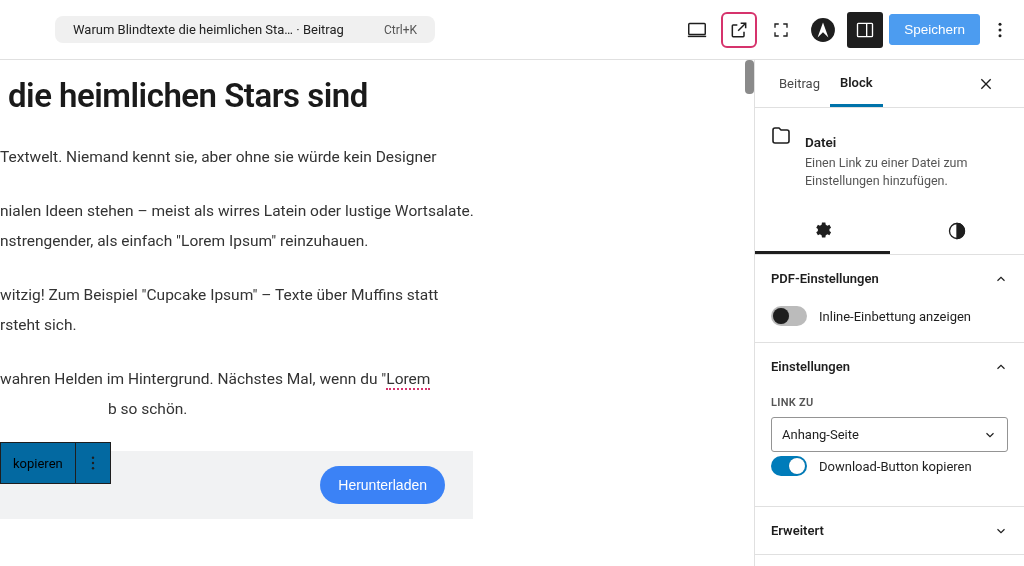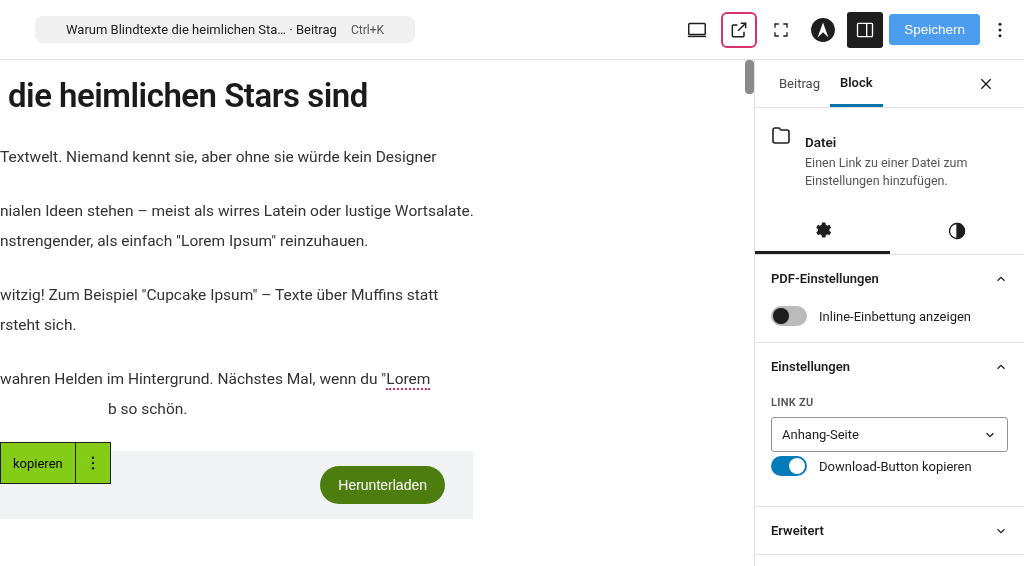--- a/index.html
+++ b/index.html
@@ -3,44 +3,44 @@
 <meta charset="utf-8">
 <style>
   * { box-sizing: border-box; margin: 0; padding: 0; }
   body {
     font-family: -apple-system, BlinkMacSystemFont, "Segoe UI", Roboto, sans-serif;
     width: 1024px; height: 566px; overflow: hidden; background: #fff;
     position: relative;
   }
   
   .topbar { height: 60px; width: 100%; display:flex; align-items:center; justify-content:space-between; padding:0 10px 0 35px; border-bottom:1px solid #e0e0e0; }
-  .doc-title-wrap { display:flex; align-items:center; background:#f0f0f0; border-radius:8px; padding:6px 31px; min-width:380px; justify-content:space-between; }
+  .doc-title-wrap { display:flex; align-items:center; background:#f0f0f0; border-radius:8px; padding:6px 18px; min-width:380px; justify-content:space-between;margin-left:20px; }
   .doc-title { font-size:13px; color:#222; }
   .shortcut { font-size:12px; color:#555; }
   .topbar-right { display:flex; align-items:center; gap:6px; }
   .tb-btn { width:36px; height:36px; display:flex; align-items:center; justify-content:center; border-radius:4px; cursor:pointer; }
   .tb-btn.highlight { border:2px solid #d6336c; border-radius:6px; }
   .save-btn { border:1.5px solid #0a58ca; color:#0a58ca; background:#fff; padding:7px 14px; font-size:13.5px; border-radius:3px; cursor:pointer; background:#e7f1ff; }
   .save-btn.pressed { background:#4c9cf0; color:#fff; border-color:#4c9cf0; }
   .dots-btn { width:28px; height:36px; display:flex; align-items:center; justify-content:center; cursor:pointer; }
 
   
   .main { display:flex; height:calc(566px - 60px); }
   .editor { flex:1; padding:10px 30px 10px 0; position:relative; overflow:hidden; }
   .scroll-stub { position:absolute; right:0; top:0; width:9px; height:34px; background:#8a8a8a; border-radius:4px; }
 
   .h1 { font-size:33px; font-weight:600; color:#1a1a1a; margin:6px 0 30px 8px; letter-spacing:-0.5px; }
   .editor p { font-size:15.5px; color:#333; margin:0 0 30px 0; line-height:1.55; }
   .editor p.tight { margin-bottom:6px; }
   .lorem { border-bottom:2px dotted #d6336c; }
 
   .file-block { margin-top:6px; background:#f1f2f3; height:68px; display:flex; align-items:center; justify-content:flex-end; padding-right:28px; width:473px; }
-  .dl-btn { background:#4d7c0f; color:#fff; border:none; border-radius:22px; padding:11px 18px; font-size:14px; cursor:pointer; }
-
-  .floating-toolbar { position:absolute; top:382px; left:0; display:flex; border:1px solid #1e1e1e; background:#84cc16; height:42px; }
+  .dl-btn { background:#3b82f6; color:#fff; border:none; border-radius:22px; padding:11px 18px; font-size:14px; cursor:pointer; }
+
+  .floating-toolbar { position:absolute; top:382px; left:0; display:flex; border:1px solid #1e1e1e; background:#0369a1; height:42px; }
   .ft-cell { padding:0 12px; font-size:13px; display:flex; align-items:center; }
   .ft-divider { width:1px; background:#1e1e1e; }
   .ft-dots { width:34px; display:flex; align-items:center; justify-content:center; }
 
   
   .sidebar { width:270px; border-left:1px solid #e0e0e0; display:flex; flex-direction:column; font-size:13px; color:#1e1e1e; overflow-y:auto;}
   .sb-tabs { display:flex; align-items:center; border-bottom:1px solid #e0e0e0; padding:0 22px 0 14px; height:48px; }
   .sb-tab { padding:14px 10px; font-size:13px; cursor:pointer; color:#4a4a4a;}
   .sb-tab.active { font-weight:600; color:#1e1e1e; border-bottom:3px solid #0073aa; }
   .sb-close { margin-left:auto; padding:8px; cursor:pointer; }

